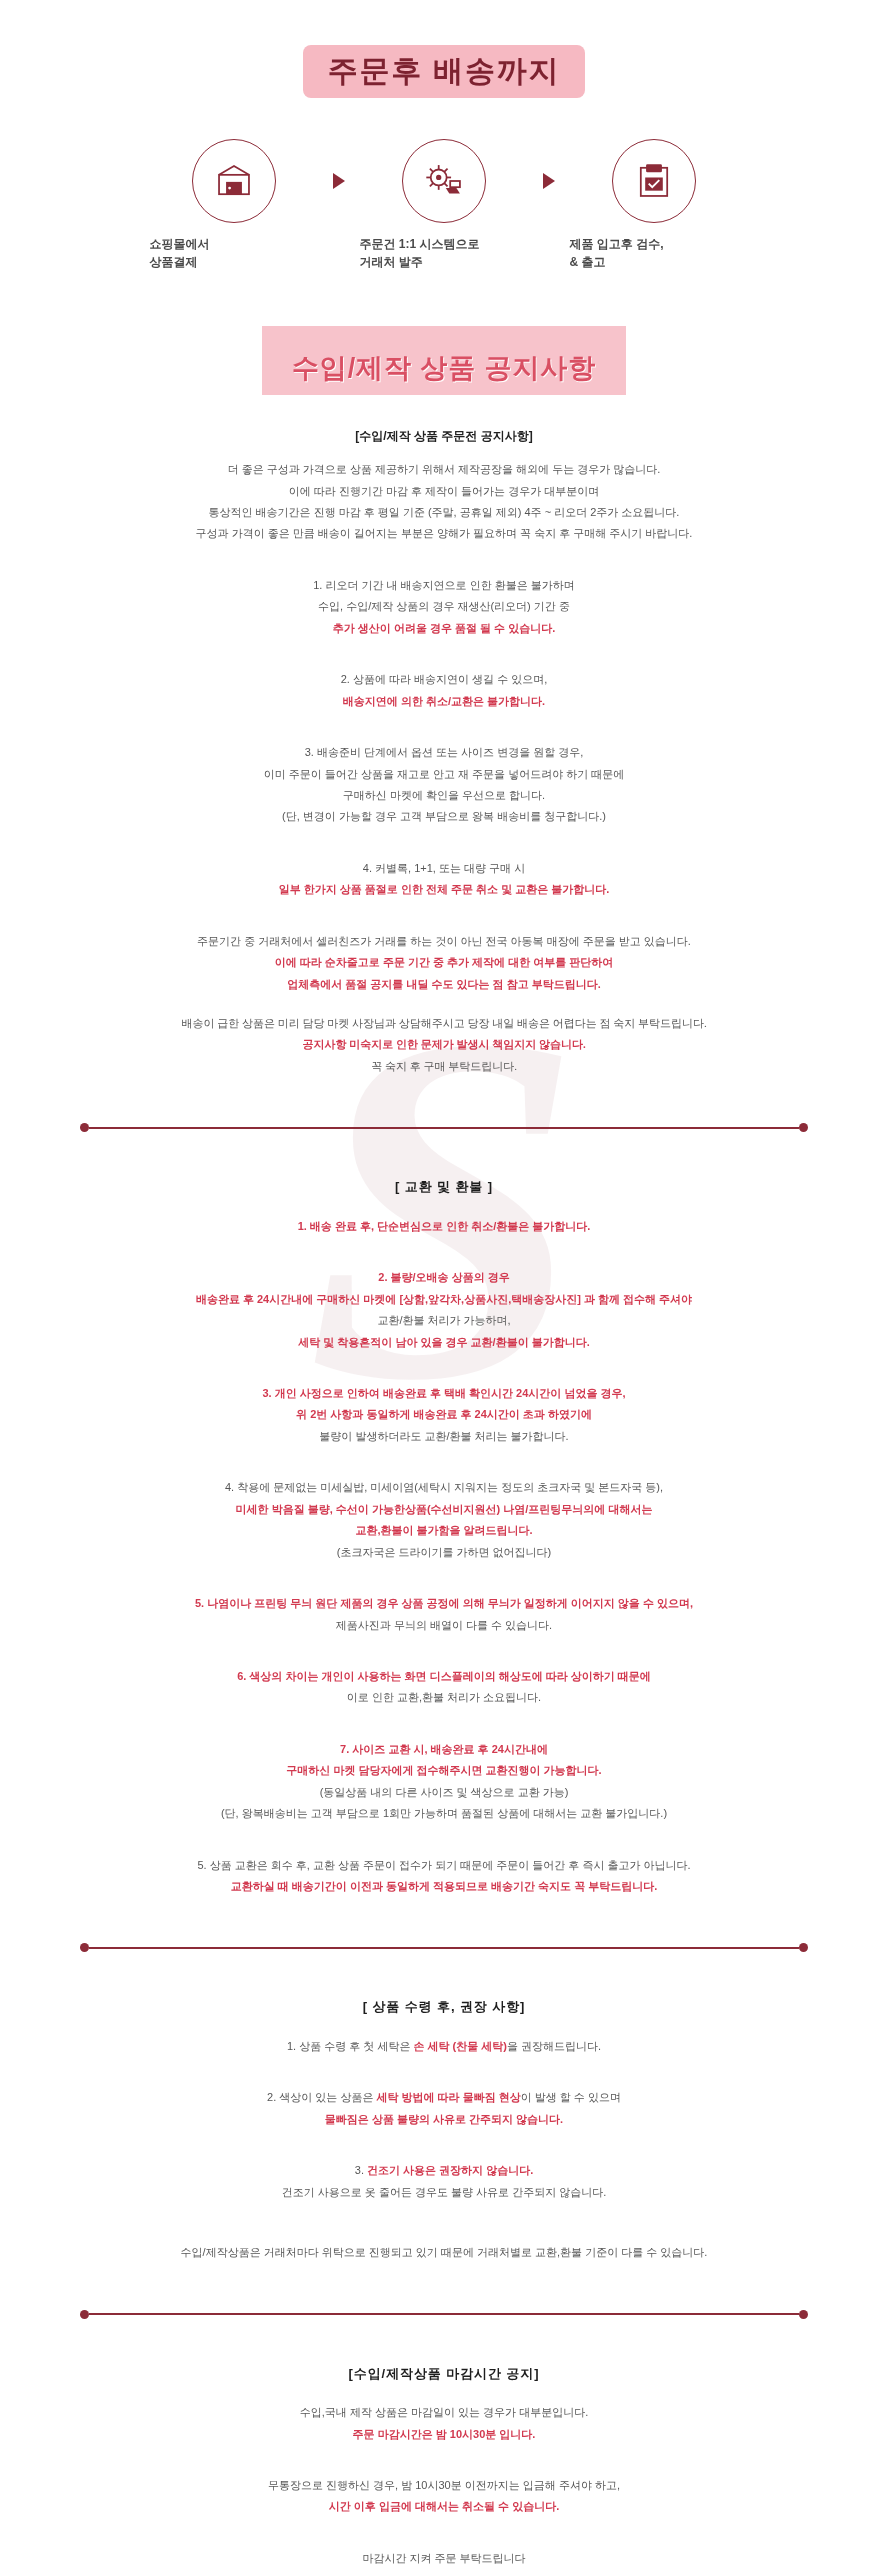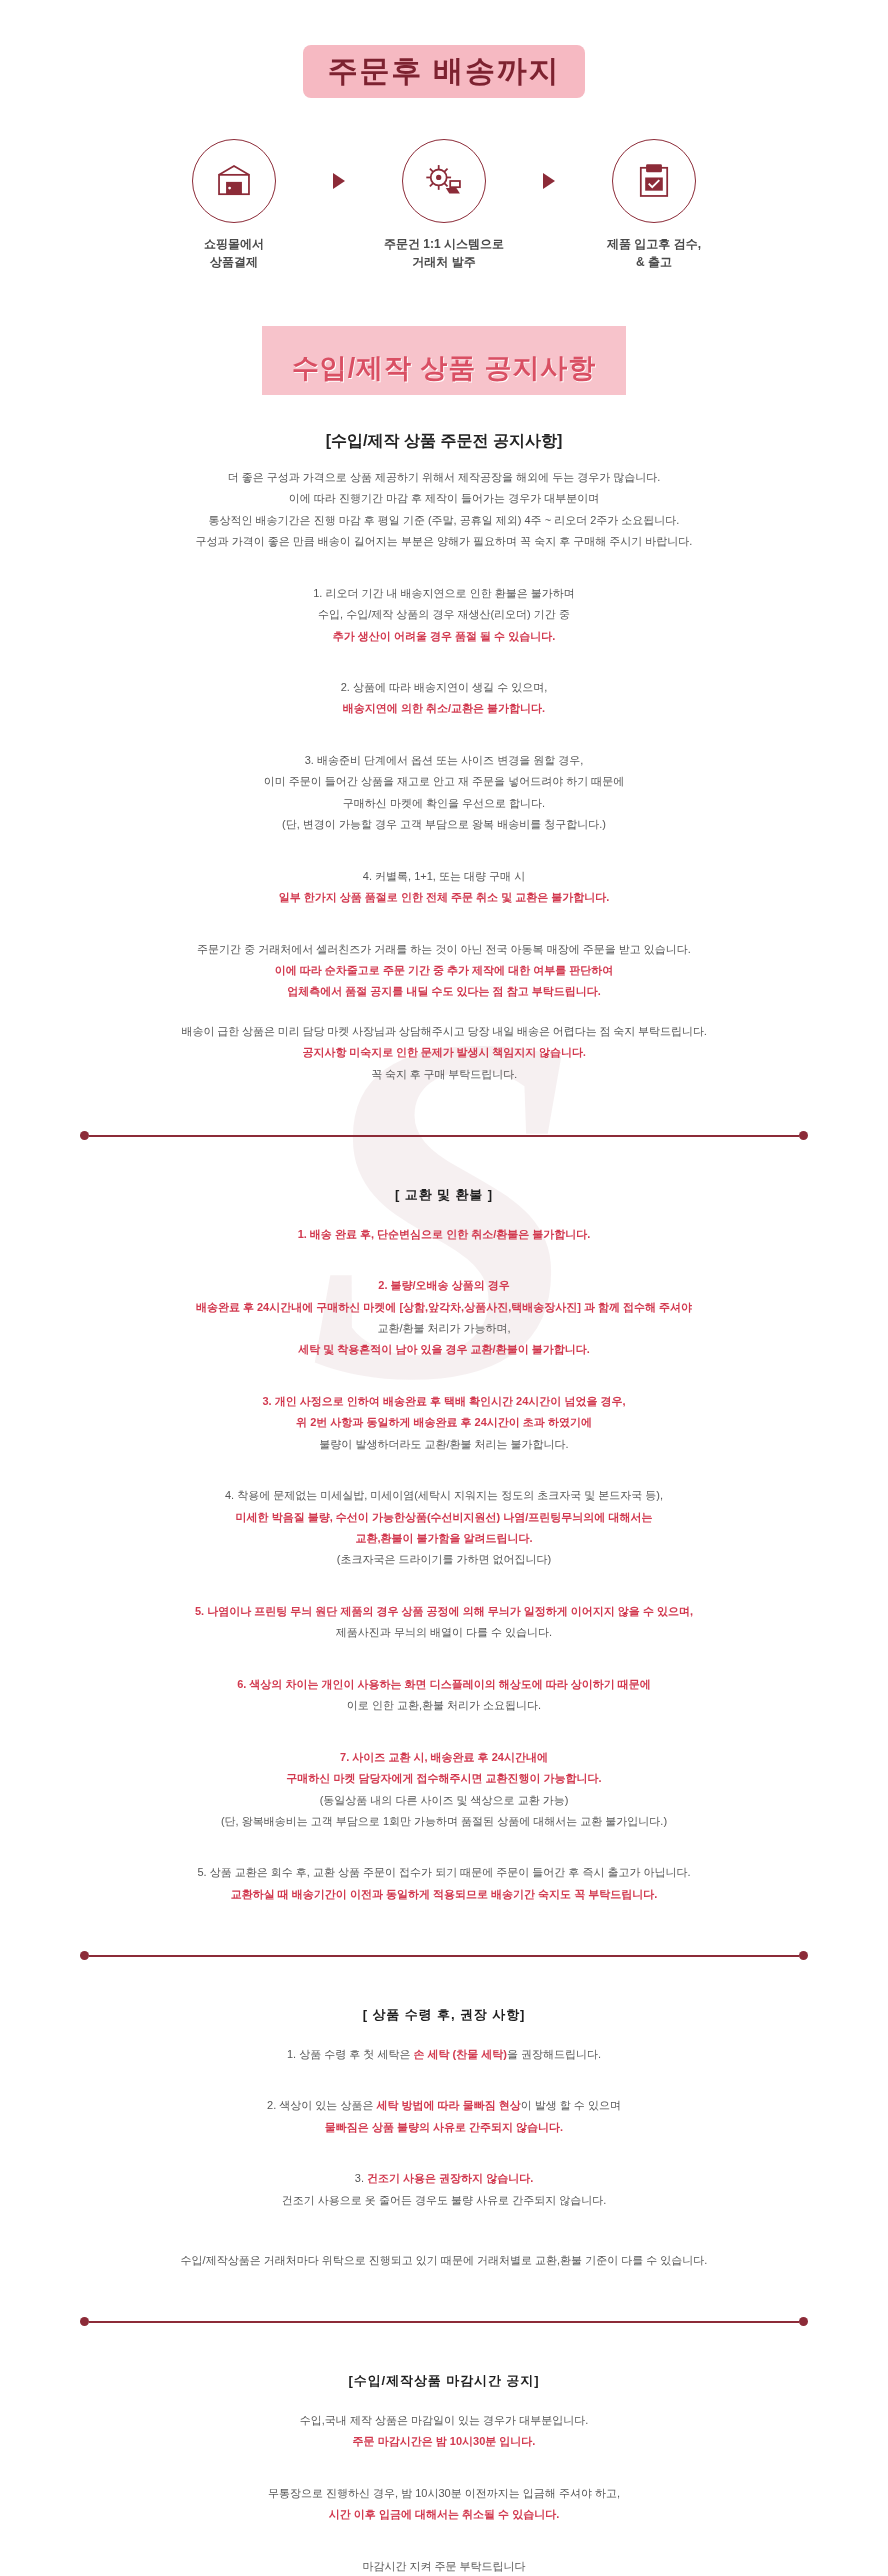--- a/index.html
+++ b/index.html
@@ -44,21 +44,21 @@
   
   .process {
     margin-top: 41px;
     display: flex;
     justify-content: center;
     align-items: flex-start;
     gap: 0px;
   }
   .step {
     width: 169px;
-    text-align: center;
+    text-align: left;
   }
   .circle {
     width: 82px;
     height: 82px;
     border: 1.8px solid #8c2b38;
     border-radius: 50%;
     margin: 0 auto;
     display: flex;
     align-items: center;
     justify-content: center;
@@ -117,21 +117,21 @@
     text-align: center;
     font-size: 11px;
     line-height: 1.95;
     color: #555555;
     margin-top: 30px;
   }
   .block.tight { margin-top: 19.5px; text-align: center; }
   .b-title {
     font-weight: bold;
     color: #222222;
-    font-size: 16px;
+    font-size: 12px;
     margin-bottom: 10.7px;
   }
   .red-b { color: #d2394f; font-weight: bold; }
 
   
   .divider {
     width: 728px;
     margin: 46px auto;
     position: relative;
     height: 9px;

